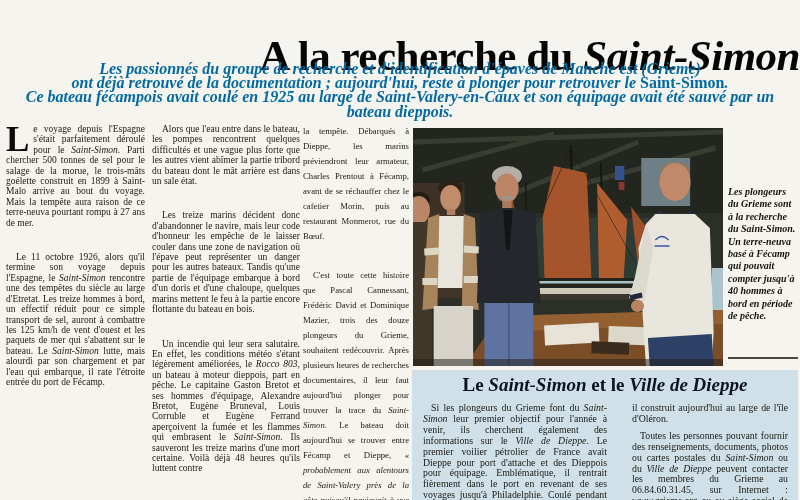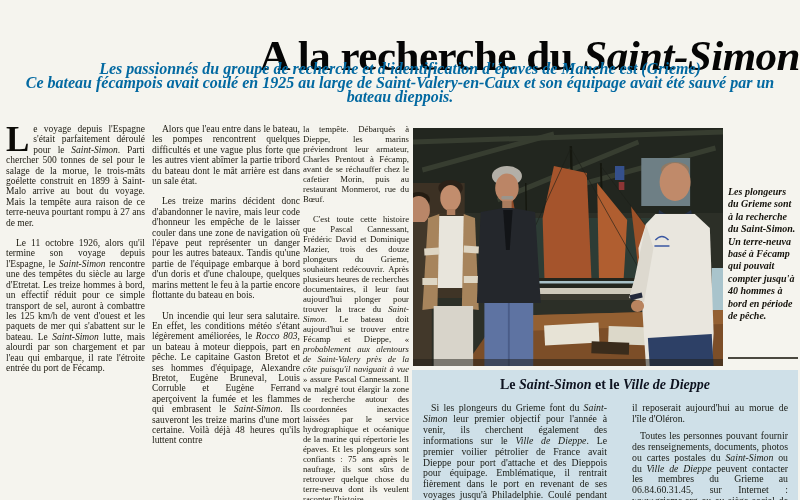--- a/index.html
+++ b/index.html
@@ -17,25 +17,25 @@
   
   .standfirst{
     position:absolute; top:62px; left:20px; width:760px; text-align:center;
     font-weight:bold; font-style:italic; font-size:16px; line-height:14.2px;
     color:#0369a1;
   }
   .rm{font-style:normal;}
   
   .col{position:absolute; top:124px; height:374px; text-align:justify; color:#1b1910;}
   .col p{margin:0; text-indent:10px; font-size:9.5px; line-height:10.4px;}
-  .col p + p{margin-top:10px;}
+  .col p + p{margin-top:24px;}
   .col1{left:6px;  width:139px;}
   .col2{left:152px; width:148px;}
   .col3{left:303px; width:106px;}
-  .col3 p{font-size:8.7px; line-height:10px;}
+  .col3 p{font-size:8.7px; line-height:15px;}
   .col p.noindent{text-indent:0;}
   .dropcap{
     float:left; font-size:35px; line-height:29px; font-weight:bold;
     padding:1px 4px 0 0; color:#0c0b07;
   }
   
   .photo{
     position:absolute; left:413px; top:128px; width:310px; height:238px;
     background:#2c2f27; box-shadow:0 0 0 1px #8a897f inset;
   }
@@ -50,40 +50,41 @@
     position:absolute; left:728px; top:357px; width:70px; height:0;
     border-top:2px solid #4a483f;
   }
   
   .infobox{
     position:absolute; left:412px; top:370px; width:386px; height:130px;
     background:#cfe0e8;
   }
   .infobox-heading{
     margin:0; padding-top:7px; text-align:center;
-    font-weight:bold; font-size:14px; line-height:16px; color:#0e1320;
+    font-weight:bold; font-size:19px; line-height:16px; color:#0e1320;
   }
   .infobox-cols{
     display:flex; gap:13px; padding:4px 4px 0 5px;
     text-align:justify; color:#181a14;
   }
   .infobox-col p{margin:6px; font-size:9.8px; line-height:10.9px; text-indent:8px;}
   .infobox-col p.noindent{text-indent:0;}
   .infobox-col-left{width:196px;}
   .infobox-col-right{flex:1;}
 </style>
 </head>
 <body>
 
 <div class="page">
 
   <h1 class="headline"><span>A la recherche du </span><span class="it">Saint-Simon</span></h1>
 
   <div class="standfirst">
     <div>Les passionnés du groupe de recherche et d'identification d'épaves de Manche est (Grieme)</div>
+    <div>ont déjà retrouvé de la documentation ; aujourd'hui, reste à plonger pour retrouver le <span class="rm">Saint-Simon</span>.</div>
     <div>Ce bateau fécampois avait coulé en 1925 au large de Saint-Valery-en-Caux et son équipage avait été sauvé par un bateau dieppois.</div>
   </div>
 
   <div class="col col1">
     <p class="noindent"><span class="dropcap">L</span><span>e voyage depuis l'Espagne s'était parfaitement déroulé pour le <i>Saint-Simon</i>. Parti chercher 500 tonnes de sel pour le salage de la morue, le trois-mâts goélette construit en 1899 à Saint-Malo arrive au bout du voyage. Mais la tempête aura raison de ce terre-neuva pourtant rompu à 27 ans de mer.</span></p>
     <p>Le 11 octobre 1926, alors qu'il termine son voyage depuis l'Espagne, le <i>Saint-Simon</i> rencontre une des tempêtes du siècle au large d'Etretat. Les treize hommes à bord, un effectif réduit pour ce simple transport de sel, auront à combattre les 125 km/h de vent d'ouest et les paquets de mer qui s'abattent sur le bateau. Le <i>Saint-Simon</i> lutte, mais alourdi par son chargement et par l'eau qui embarque, il rate l'étroite entrée du port de Fécamp.</p>
   </div>
 
   <div class="col col2">
     <p>Alors que l'eau entre dans le bateau, les pompes rencontrent quelques difficultés et une vague plus forte que les autres vient abîmer la partie tribord du bateau dont le mât arrière est dans un sale état.</p>
@@ -192,19 +193,19 @@
   <div class="photo-caption"><i>Les plongeurs du Grieme sont à la recherche du </i>Saint-Simon.<i> Un terre-neuva basé à Fécamp qui pouvait compter jusqu'à 40 hommes à bord en période de pêche.</i></div>
   <div class="caption-rule"></div>
 
   <div class="infobox">
     <h2 class="infobox-heading">Le <i>Saint-Simon</i> et le <i>Ville de Dieppe</i></h2>
     <div class="infobox-cols">
       <div class="infobox-col infobox-col-left">
         <p>Si les plongeurs du Grieme font du <i>Saint-Simon</i> leur premier objectif pour l'année à venir, ils cherchent également des informations sur le <i>Ville de Dieppe</i>. Le premier voilier pétrolier de France avait Dieppe pour port d'attache et des Dieppois pour équipage. Emblématique, il rentrait fièrement dans le port en revenant de ses voyages jusqu'à Philadelphie. Coulé pendant la Première Guerre,</p>
       </div>
       <div class="infobox-col infobox-col-right">
-        <p class="noindent">il reposerait aujourd'hui au morue de l'île d'Oléron.</p>
+        <p class="noindent">il construit aujourd'hui au large de l'île d'Oléron.</p>
         <p>Toutes les personnes pouvant fournir des renseignements, documents, photos ou cartes postales du <i>Saint-Simon</i> ou du <i>Ville de Dieppe</i> peuvent contacter les membres du Grieme au 06.84.60.31.45, sur Internet : www.grieme.org ou au siège social de l'association : 66, rue Pasteur 76 240 Mesnil-Esnard.</p>
       </div>
     </div>
   </div>
 
 </div>
 
 </body></html>

